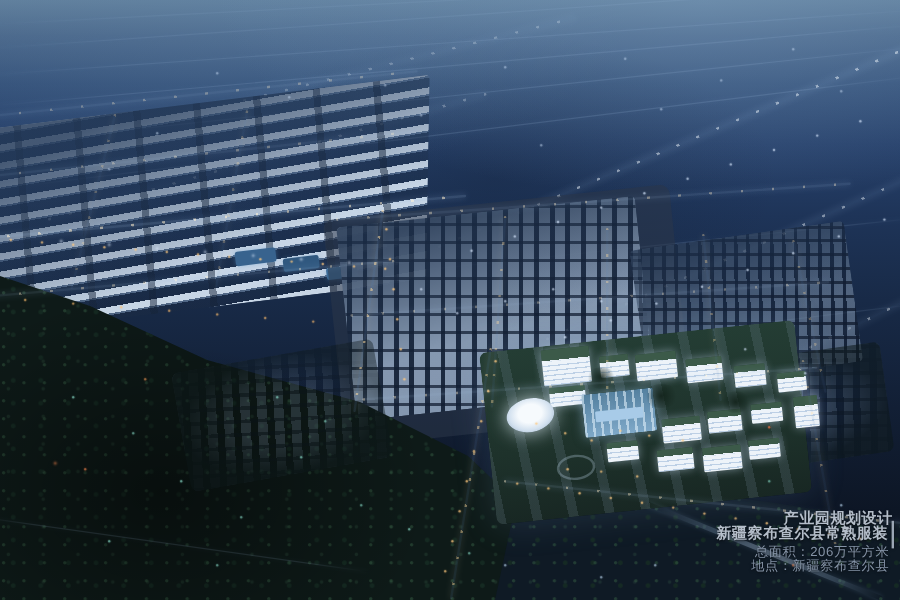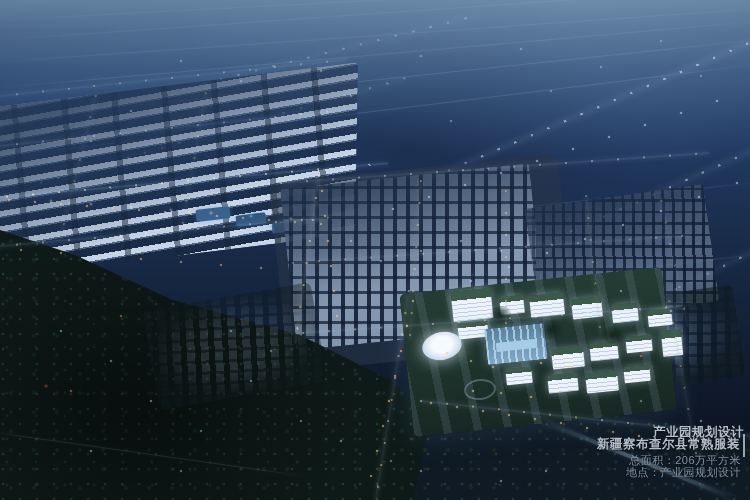--- a/index.html
+++ b/index.html
@@ -270,17 +270,17 @@
     60px 330px 1px 0 rgba(140,225,205,.8), 110px 360px 1px 0 rgba(140,225,205,.7), 150px 400px 1px 0 rgba(140,225,205,.8), 200px 430px 1px 0 rgba(140,225,205,.7), 250px 380px 1px 0 rgba(140,225,205,.8), 300px 420px 1px 0 rgba(140,225,205,.7), 90px 450px 1px 0 rgba(140,225,205,.8), 180px 470px 1px 0 rgba(140,225,205,.7), 340px 440px 1px 0 rgba(140,225,205,.8), 390px 460px 1px 0 rgba(140,225,205,.7), 230px 330px 1px 0 rgba(140,225,205,.8), 270px 350px 1px 0 rgba(140,225,205,.7), 420px 470px 1px 0 rgba(200,230,255,.7), 500px 480px 1px 0 rgba(200,230,255,.7), 545px 470px 1px 0 rgba(200,230,255,.7), 640px 400px 1px 0 rgba(140,225,205,.7), 700px 420px 1px 0 rgba(200,230,255,.7);"></div>
   <div class="dots" style="box-shadow:
     45px 385px 2px 0 rgba(255,138,80,.85), 70px 390px 1px 0 rgba(255,138,80,.75), 640px 355px 1px 0 rgba(255,120,70,.85), 660px 470px 1px 0 rgba(255,138,80,.7), 120px 315px 1px 0 rgba(255,160,90,.7);"></div>
 
   <div class="overlay">
     <div class="title-bar"></div>
     <div class="title-line t2">产业园规划设计</div>
     <div class="title-line t1">新疆察布查尔县常熟服装</div>
     <div class="stats">
       <div class="stat-line">总面积：206万平方米</div>
-      <div class="stat-line">地点：产业园规划设计</div>
+      <div class="stat-line">地点：新疆察布查尔县</div>
     </div>
   </div>
 
 </div>
 
 </body></html>

